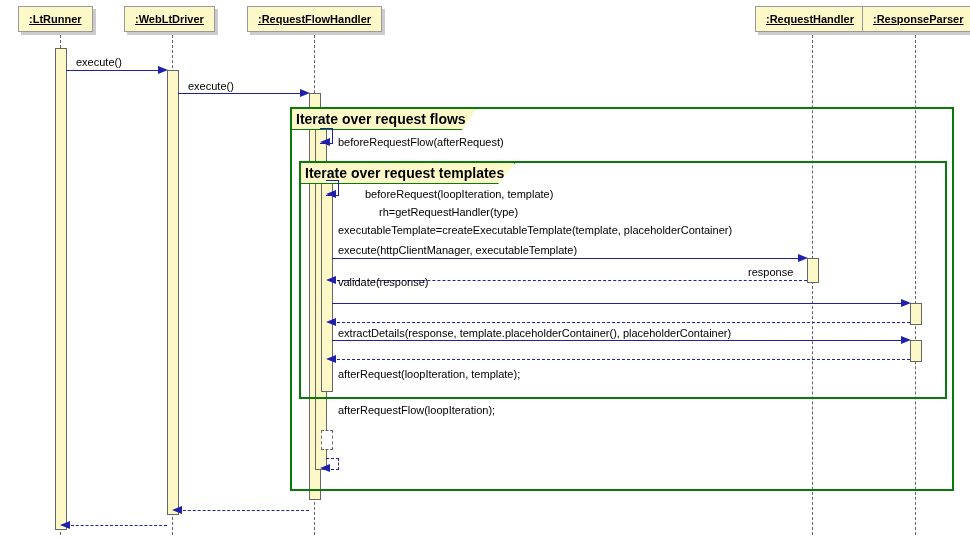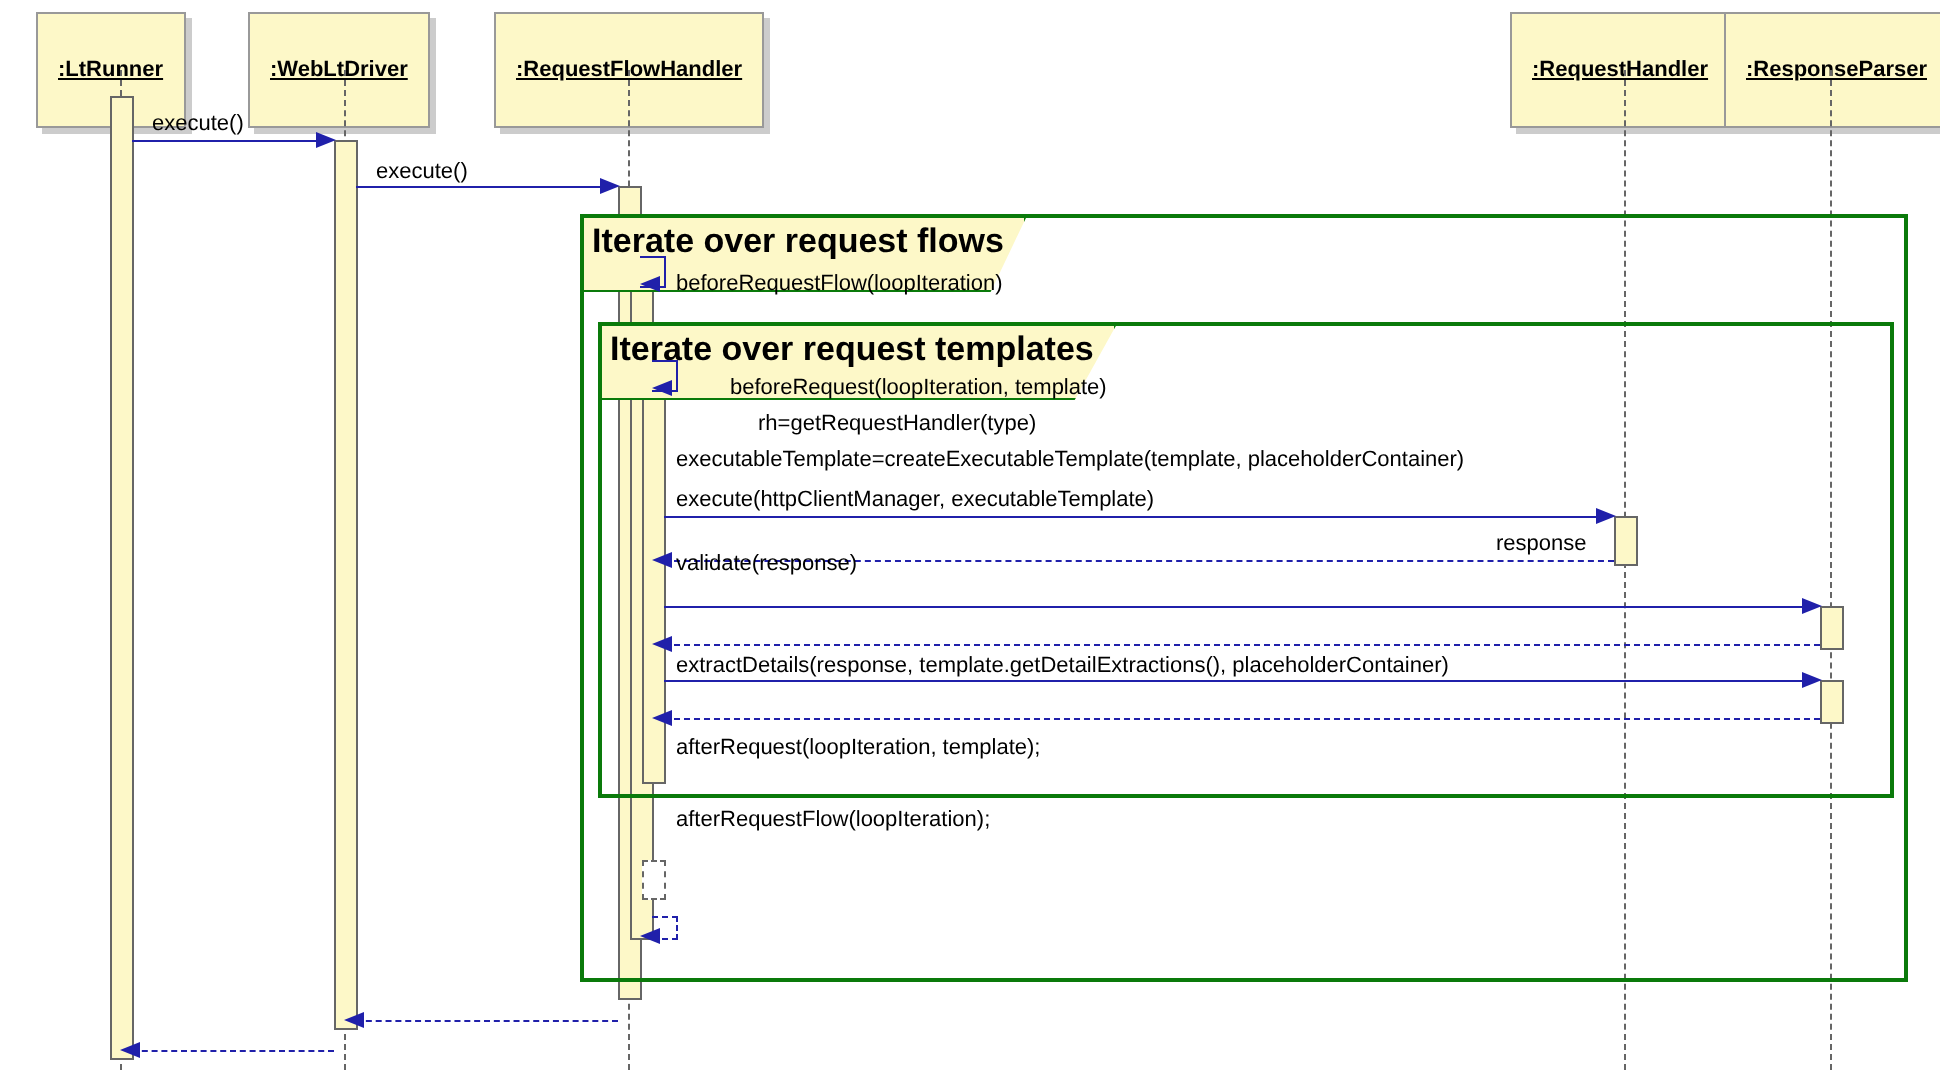--- a/index.html
+++ b/index.html
@@ -9,21 +9,21 @@
     font-size: 11px;
     background: #fff;
     position: relative;
     width: 970px;
     height: 538px;
   }
   .participant-box {
     position: absolute;
     background: #fdf8c8;
     border: 1px solid #999;
-    padding: 22px 10px;
+    padding: 6px 10px;
     text-align: center;
     box-shadow: 3px 3px 0 #ccc;
   }
   .participant-box span {
     text-decoration: underline;
     font-weight: bold;
     font-size: 11px;
   }
   .lifeline {
     position: absolute;
@@ -74,23 +74,23 @@
     position: absolute;
     border: 2px solid #0a7a0a;
     background: transparent;
   }
   .fragment-label {
     position: absolute;
     background: #fdf8c8;
     border: 1px solid #0a7a0a;
     border-top: none;
     border-left: none;
-    padding: 2px 10px 14px 4px;
+    padding: 2px 10px 2px 4px;
     font-weight: bold;
-    font-size: 17px;
+    font-size: 14px;
     clip-path: polygon(0 0, 100% 0, 92% 100%, 0 100%);
     text-align: center;
   }
   .self-msg-box {
     position: absolute;
     border-top: 1px solid #2020aa;
     border-right: 1px solid #2020aa;
     border-bottom: 1px solid #2020aa;
   }
 </style>
@@ -131,21 +131,21 @@
 <div class="arrow-line" style="left:66px; top:70px; width:95px;"></div>
 <div class="arrow-head-right" style="left:158px; top:66px;"></div>
 <div class="message-label" style="left:76px; top:56px;">execute()</div>
 
 <div class="arrow-line" style="left:178px; top:93px; width:126px;"></div>
 <div class="arrow-head-right" style="left:300px; top:89px;"></div>
 <div class="message-label" style="left:188px; top:80px;">execute()</div>
 
 <div class="self-msg-box" style="left:320px; top:128px; width:12px; height:14px;"></div>
 <div class="arrow-head-left" style="left:320px; top:138px;"></div>
-<div class="message-label" style="left:338px; top:136px;">beforeRequestFlow(loopIteration)</div>
+<div class="message-label" style="left:338px; top:136px;">beforeRequestFlow(afterRequest)</div>
 
 <div class="self-msg-box" style="left:326px; top:180px; width:12px; height:14px;"></div>
 <div class="arrow-head-left" style="left:326px; top:190px;"></div>
 <div class="message-label" style="left:344px; top:188px;margin-left:21px;">beforeRequest(loopIteration, template)</div>
 
 <div class="message-label" style="left:338px; top:206px;padding-left:41px;">rh=getRequestHandler(type)</div>
 
 <div class="message-label" style="left:338px; top:224px;">executableTemplate=createExecutableTemplate(template, placeholderContainer)</div>
 
 <div class="arrow-line" style="left:332px; top:258px; width:472px;"></div>
@@ -158,21 +158,21 @@
 
 <div class="arrow-line" style="left:332px; top:303px; width:576px;"></div>
 <div class="arrow-head-right" style="left:901px; top:299px;"></div>
 <div class="message-label" style="left:338px; top:276px;">validate(response)</div>
 
 <div class="arrow-line dashed" style="left:332px; top:322px; width:578px;"></div>
 <div class="arrow-head-left" style="left:326px; top:318px;"></div>
 
 <div class="arrow-line" style="left:332px; top:340px; width:576px;"></div>
 <div class="arrow-head-right" style="left:901px; top:336px;"></div>
-<div class="message-label" style="left:338px; top:327px;">extractDetails(response, template.getDetailExtractions(), placeholderContainer)</div>
+<div class="message-label" style="left:338px; top:327px;">extractDetails(response, template.placeholderContainer(), placeholderContainer)</div>
 
 <div class="arrow-line dashed" style="left:332px; top:359px; width:578px;"></div>
 <div class="arrow-head-left" style="left:326px; top:355px;"></div>
 
 <div class="message-label" style="left:338px; top:368px;">afterRequest(loopIteration, template);</div>
 
 <div class="message-label" style="left:338px; top:404px;">afterRequestFlow(loopIteration);</div>
 
 <div class="activation dashed" style="left:321px; top:430px; width:10px; height:18px;"></div>
 <div class="self-msg-box" style="left:326px; top:458px; width:12px; height:10px; border-top-style:dashed; border-right-style:dashed; border-bottom-style:dashed;"></div>

